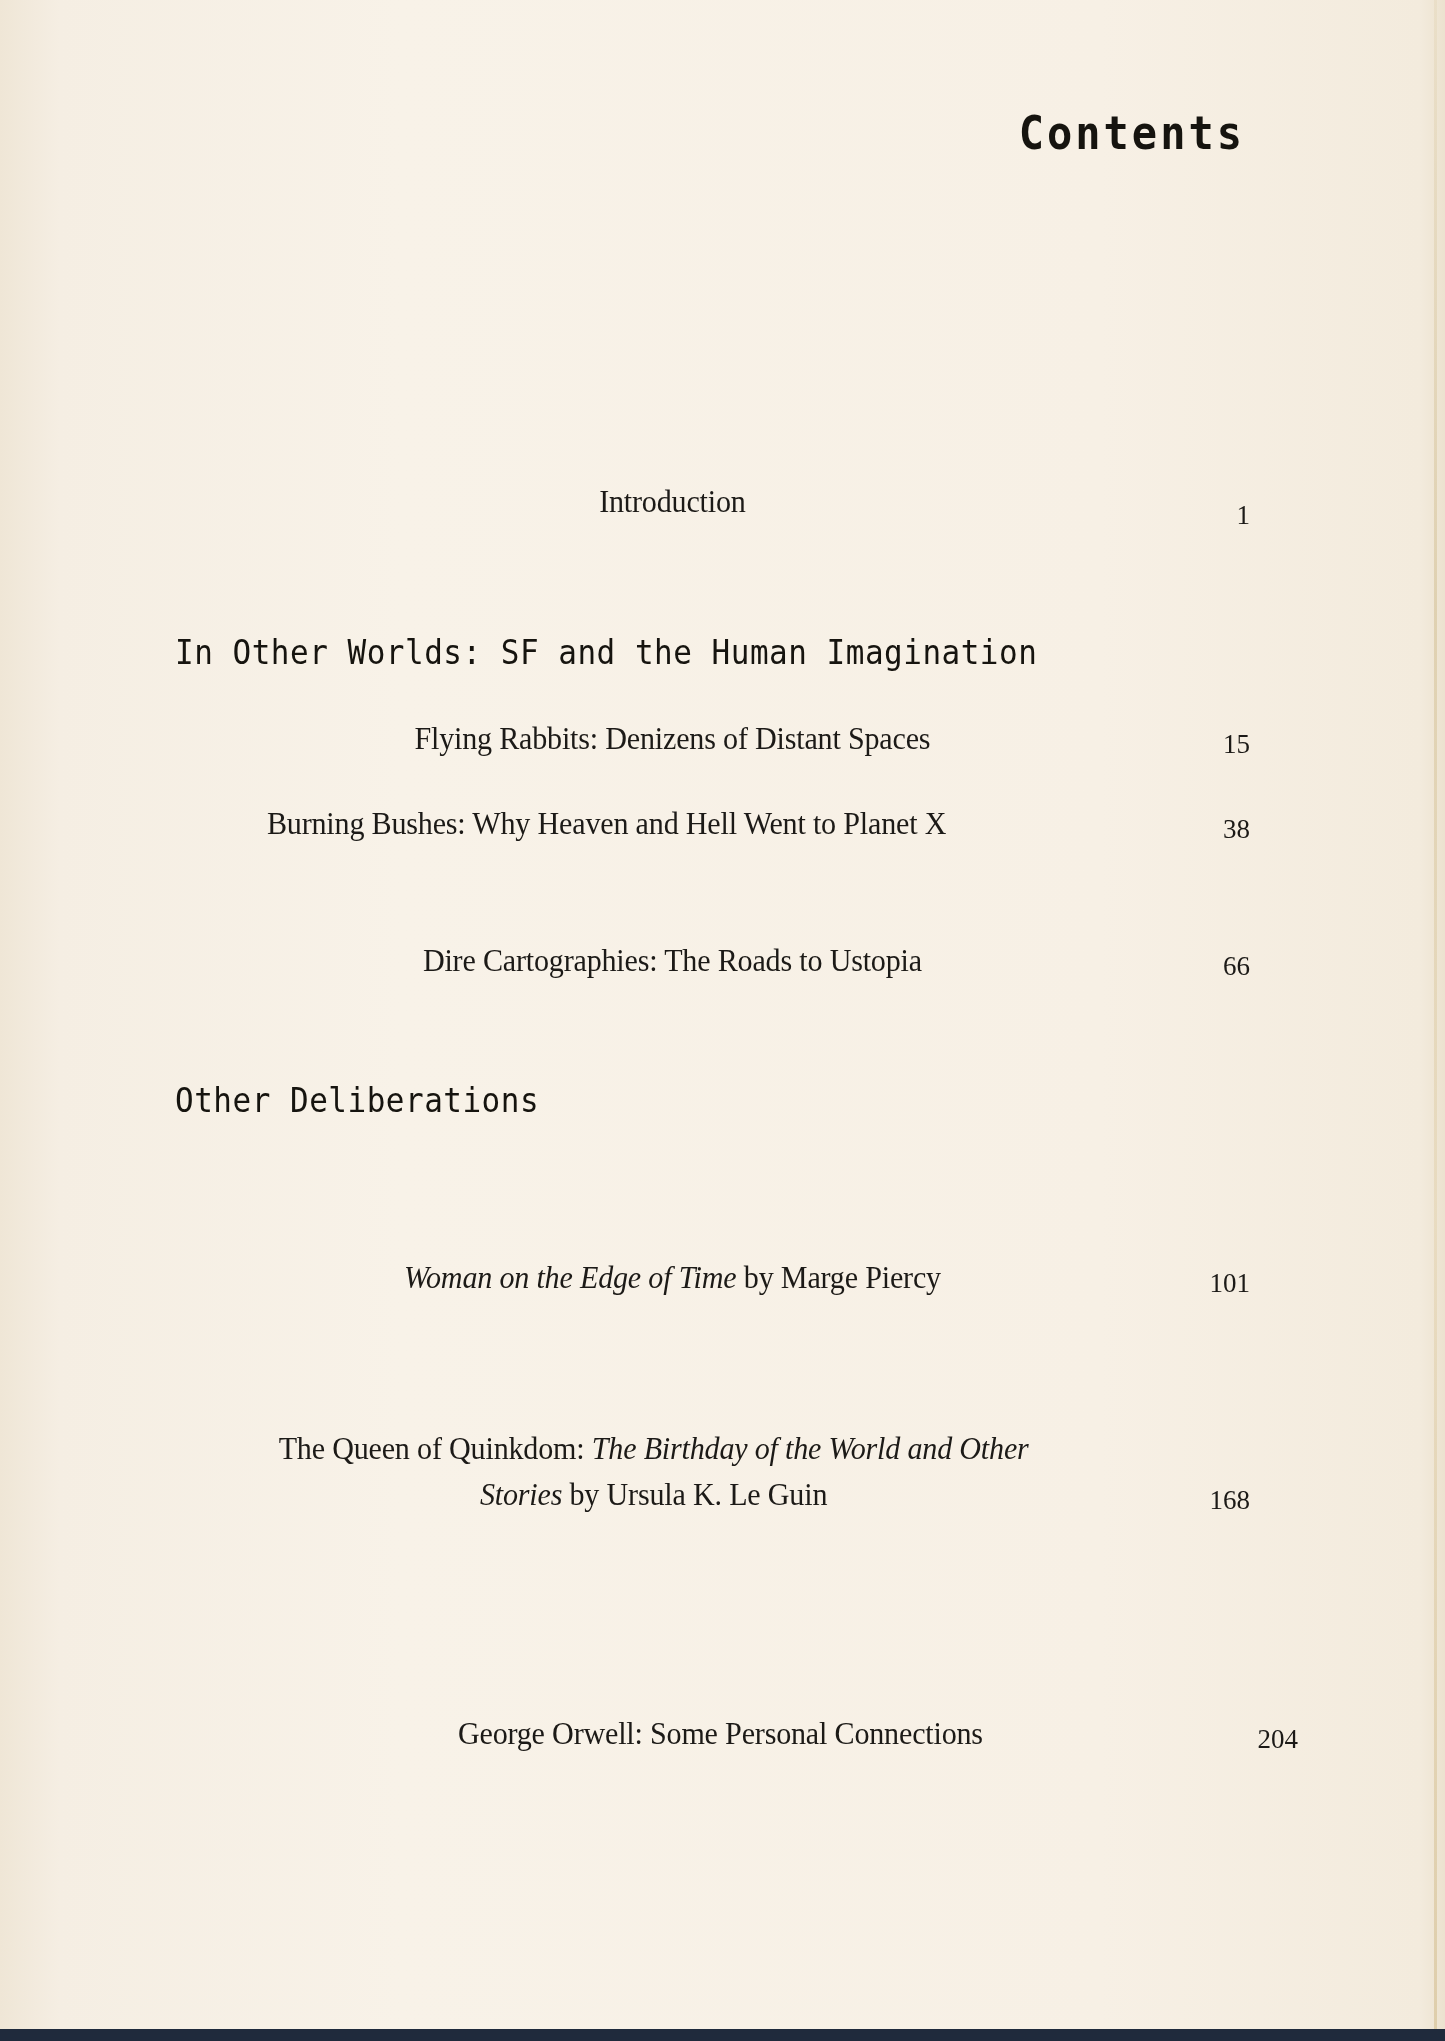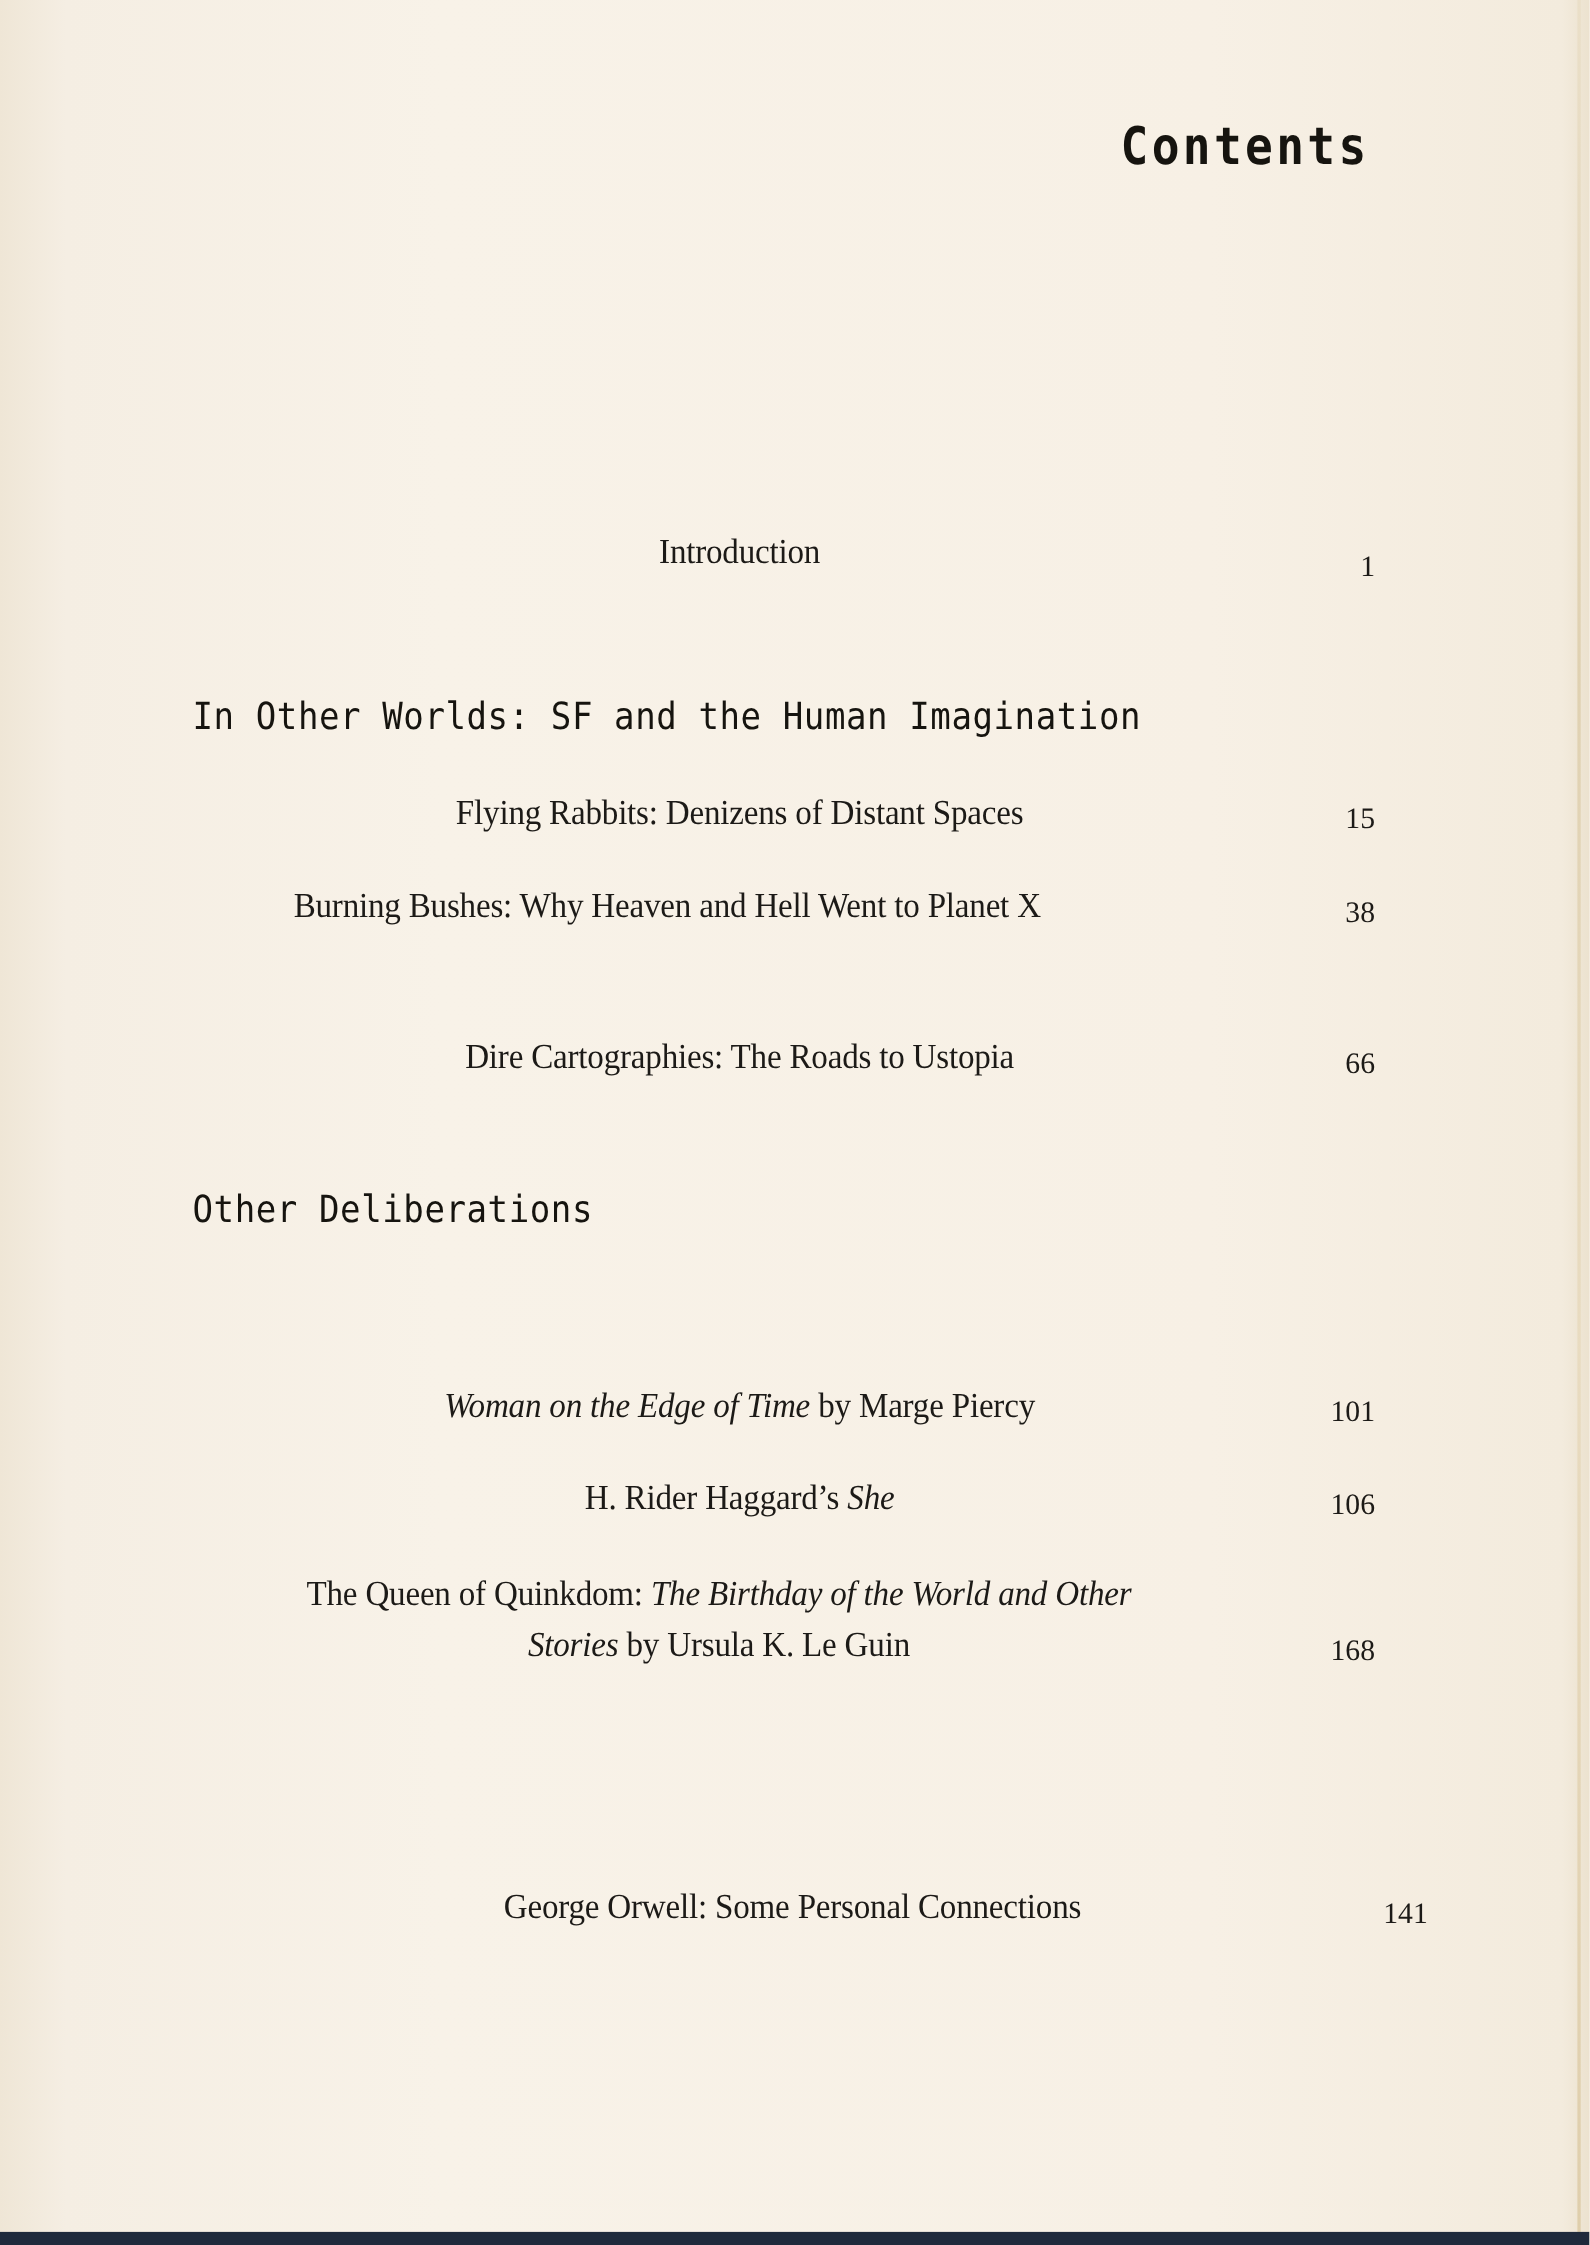--- a/index.html
+++ b/index.html
@@ -111,30 +111,26 @@
   </div>
 
   <div class="section-heading" style="top:1080px;">Other Deliberations</div>
 
 
   <div class="entry" style="top:1254px;">
     <span class="title"><i>Woman on the Edge of Time</i><span> by Marge Piercy</span></span>
     <span class="page-num">101</span>
   </div>
 
-  <div class="entry" style="top:1338px;">
-    <span class="title"><span>H. Rider Haggard’s </span><i>She</i></span>
-    <span class="page-num">106</span>
-  </div>
 
   <div class="entry" style="top:1425px;">
     <span class="title" style="width:880px;"><span>The Queen of Quinkdom: </span><i>The Birthday of the World and Other Stories</i><span> by Ursula K. Le Guin</span></span>
     <span class="page-num">168</span>
   </div>
 
 
   <div class="entry" style="top:1710px;margin-left:48px;">
     <span class="title"><span>George Orwell: Some Personal Connections</span></span>
-    <span class="page-num">141</span>
+    <span class="page-num">204</span>
   </div>
 </div>
 
 <div class="bottom-strip"></div>
 
 </body></html>

